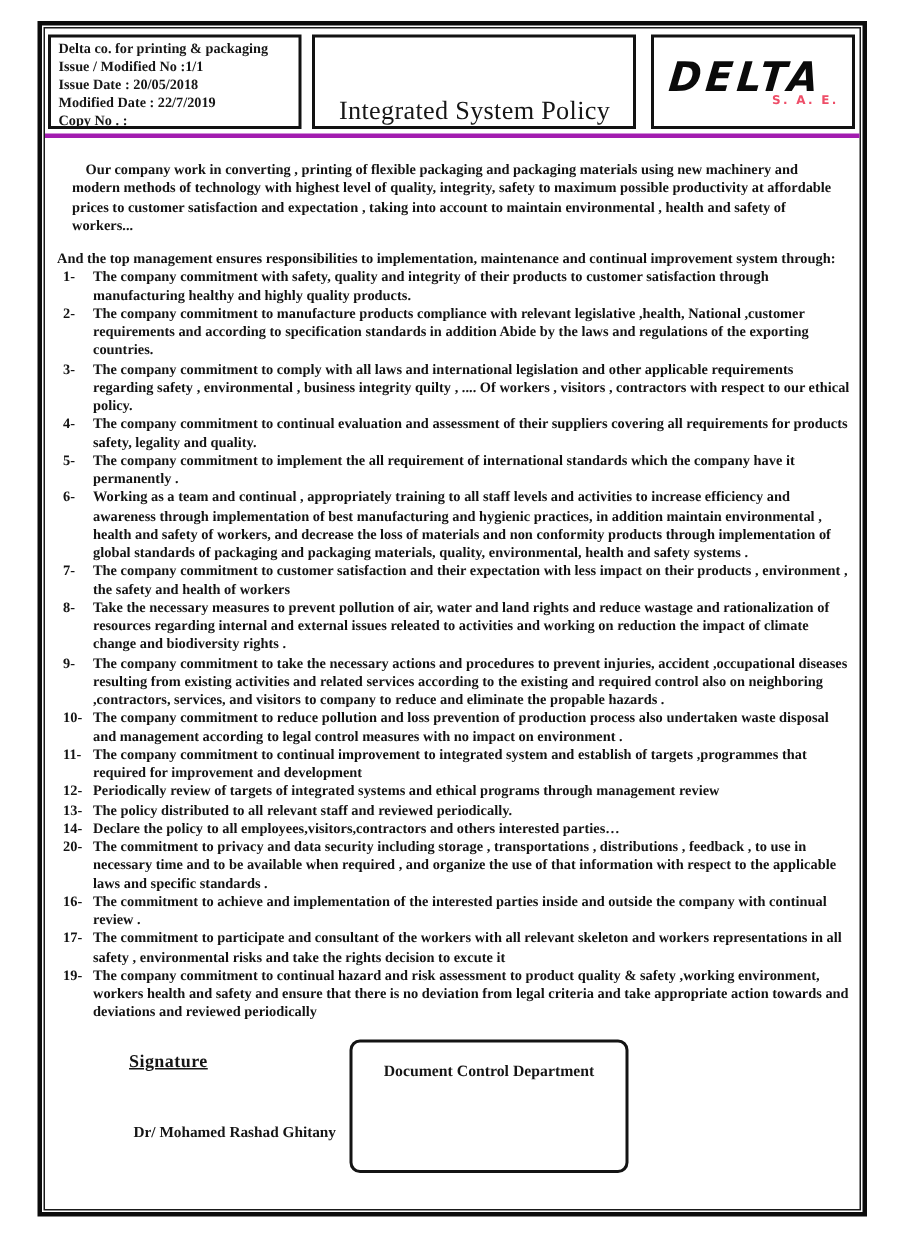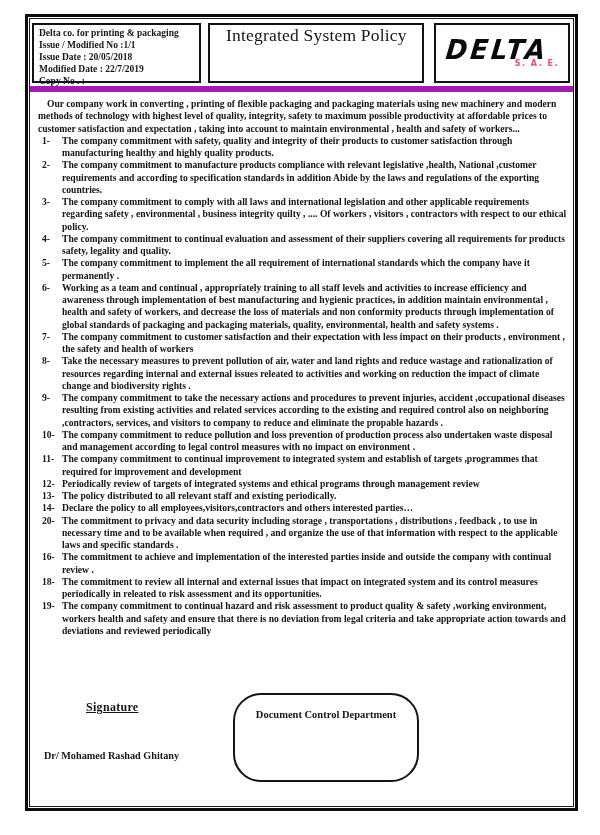--- a/index.html
+++ b/index.html
@@ -12,31 +12,31 @@
   .page {
     position:absolute; left:25px; top:14px; width:553px; height:797px;
     border:3px solid #0c0c0c; background:#fff; box-sizing:border-box;
   }
   .page-inner {
     position:absolute; inset:1px; border:1px solid #1a1a1a;
   }
   
   .header {
     position:absolute; top:0; left:0; right:0; height:73px;
-    border-bottom:6px solid #a21caf; box-sizing:border-box;
+    border-bottom:3px solid #a21caf; box-sizing:border-box;
     padding:4px 3px 3px 2px; display:flex;
   }
   .cell { border:2px solid #121212; box-sizing:border-box; background:#fff; }
   .info-cell {
     width:171px; padding:2px 4px 0 5px;
     font-weight:bold; font-size:9.5px; line-height:12.1px; white-space:nowrap;
   }
   .title-cell {
     width:218px; margin-left:7px;
-    display:flex; align-items:flex-start; justify-content:center;
+    display:flex; align-items:flex-end; justify-content:center;
   }
   .doc-title { font-size:17.5px; font-weight:normal; letter-spacing:0.2px; }
   .logo-cell {
     width:137px; margin-left:10px; position:relative;
     display:flex; align-items:center; justify-content:center;
   }
   .logo-word {
     font-family:"DejaVu Sans", sans-serif; font-weight:bold; font-style:italic;
     font-size:26px; letter-spacing:3px; transform:skewX(-6deg) scaleY(1.05);
     margin-top:-6px; margin-right:10px; color:#0a0a0a;
@@ -45,40 +45,40 @@
     position:absolute; right:9px; bottom:13px;
     font-family:"DejaVu Sans", sans-serif; font-weight:bold;
     font-size:8px; letter-spacing:1.5px;
   }
   
   .body-area {
     position:absolute; top:76px; left:0; right:0; bottom:116px;
     padding:3px 5px 0 8px; box-sizing:border-box; overflow:hidden;
     font-weight:bold; font-size:9.6px; line-height:12.25px; color:#141414;
   }
-  .intro { margin:0; text-indent:9px; }
+  .intro { margin:10px; text-indent:9px; }
   .mgmt-line { margin:0; }
   .policy-item { display:flex; align-items:flex-start; }
   .policy-num { flex:0 0 24px; padding-left:4px; box-sizing:border-box; }
   .policy-text { flex:1; }
   
   .footer { position:absolute; left:0; right:0; bottom:18px; height:96px; }
   .sig-label {
     position:absolute; left:56px; top:8px;
     font-weight:bold; font-size:12px; text-decoration:underline; letter-spacing:0.3px;
   }
   .doc-box {
     position:absolute; left:203px; top:1px; width:186px; height:89px;
-    border:2px solid #141414; border-radius:28px; box-sizing:border-box;
+    border:2px solid #141414; border-radius:7px; box-sizing:border-box;
     text-align:center; padding-top:9px;
   }
   .doc-box-label { font-weight:bold; font-size:10.5px; }
   .signatory {
     position:absolute; left:14px; top:57px; width:180px;
-    text-align:left; font-weight:bold; font-size:10.2px; line-height:13.6px;
+    text-align:right; font-weight:bold; font-size:10.2px; line-height:13.6px;
   }
 </style>
 </head>
 <body>
 
 <div class="page">
   <div class="page-inner">
 
     <div class="header">
       <div class="cell info-cell">
@@ -97,20 +97,21 @@
         <span class="doc-title">Integrated System Policy</span>
       </div>
       <div class="cell logo-cell">
         <span class="logo-word">DELTA</span>
         <span class="logo-sae" style="color: rgb(238, 78, 104);">S. A. E.</span>
       </div>
     </div>
 
     <div class="body-area">
       <p class="intro">Our company work  in converting ,  printing of flexible packaging and packaging materials using new machinery and modern methods of technology with highest level of quality, integrity, safety to maximum possible productivity at affordable prices to customer satisfaction and expectation , taking into account to maintain environmental , health and safety of workers...</p>
+      <p class="mgmt-line">And the top management ensures responsibilities to implementation, maintenance and continual improvement system through:</p>
       <div>
 
           <div class="policy-item">
             <span class="policy-num">1-</span>
             <span class="policy-text">The company commitment with safety, quality and integrity of their products to customer satisfaction through manufacturing healthy and highly quality products.</span>
           </div>
 
           <div class="policy-item">
             <span class="policy-num">2-</span>
             <span class="policy-text">The company commitment to manufacture  products compliance with relevant  legislative ,health, National ,customer requirements and according to specification standards in addition Abide by the laws and regulations of the exporting countries.</span>
@@ -161,43 +162,43 @@
             <span class="policy-text">The company commitment to continual improvement to integrated system and establish of targets ,programmes that required for  improvement and development</span>
           </div>
 
           <div class="policy-item">
             <span class="policy-num">12-</span>
             <span class="policy-text">Periodically review of targets of integrated systems and ethical programs through management review</span>
           </div>
 
           <div class="policy-item">
             <span class="policy-num">13-</span>
-            <span class="policy-text">The policy distributed to all relevant staff and existing periodically.</span>
+            <span class="policy-text">The policy distributed to all relevant staff and reviewed periodically.</span>
           </div>
 
           <div class="policy-item">
             <span class="policy-num">14-</span>
             <span class="policy-text">Declare the policy to all employees,visitors,contractors and others interested parties…</span>
           </div>
 
           <div class="policy-item">
             <span class="policy-num">20-</span>
             <span class="policy-text">The commitment to privacy and data  security  including  storage  , transportations , distributions , feedback , to use in necessary time and to be available when required , and organize the use of that  information with respect to the applicable laws and specific standards   .</span>
           </div>
 
           <div class="policy-item">
             <span class="policy-num">16-</span>
             <span class="policy-text">The commitment to achieve and implementation of  the interested parties  inside and outside the company with continual review     .</span>
           </div>
 
-
-          <div class="policy-item">
-            <span class="policy-num">18-</span>
-            <span class="policy-text">The commitment to review all internal and external  issues that impact on integrated system and its control measures periodically in releated to risk assessment and its opportunities.</span>
-          </div>
+          <div class="policy-item">
+            <span class="policy-num">17-</span>
+            <span class="policy-text">The commitment to participate and consultant of the workers with all relevant skeleton and workers representations in all safety , environmental risks and take the rights decision to excute   it</span>
+          </div>
+
 
           <div class="policy-item">
             <span class="policy-num">19-</span>
             <span class="policy-text">The company commitment to continual hazard and risk assessment to product quality &amp; safety  ,working  environment, workers  health and safety and ensure that there is no deviation from legal criteria and take appropriate action towards and deviations and reviewed periodically</span>
           </div>
         </div>
     </div>
 
     <div class="footer">
       <span class="sig-label">Signature</span>

